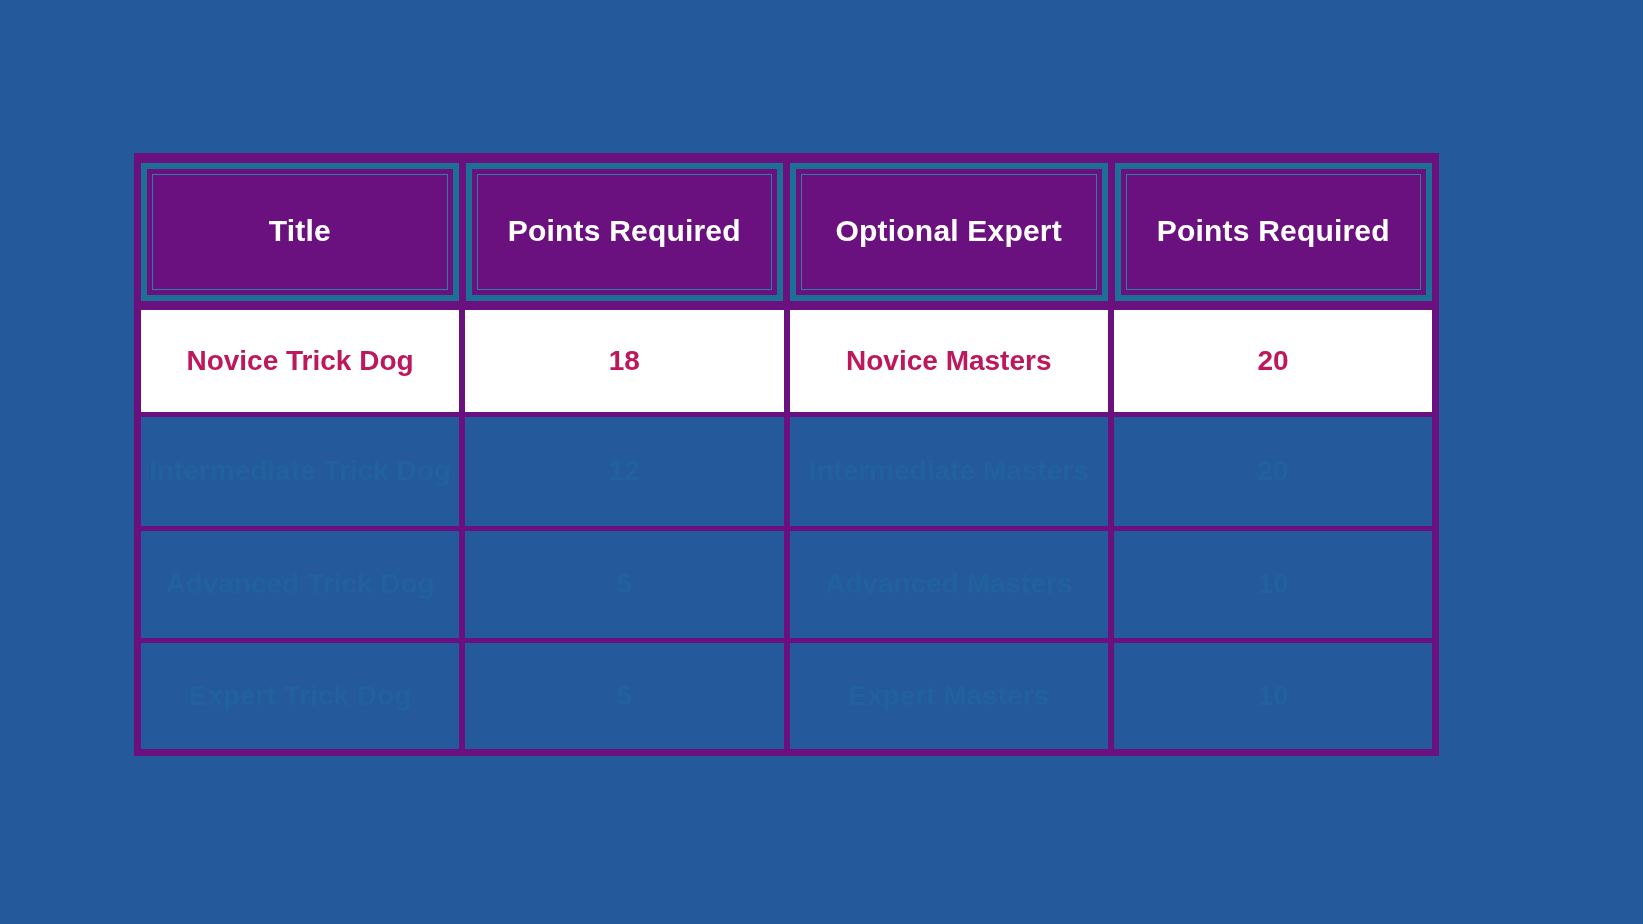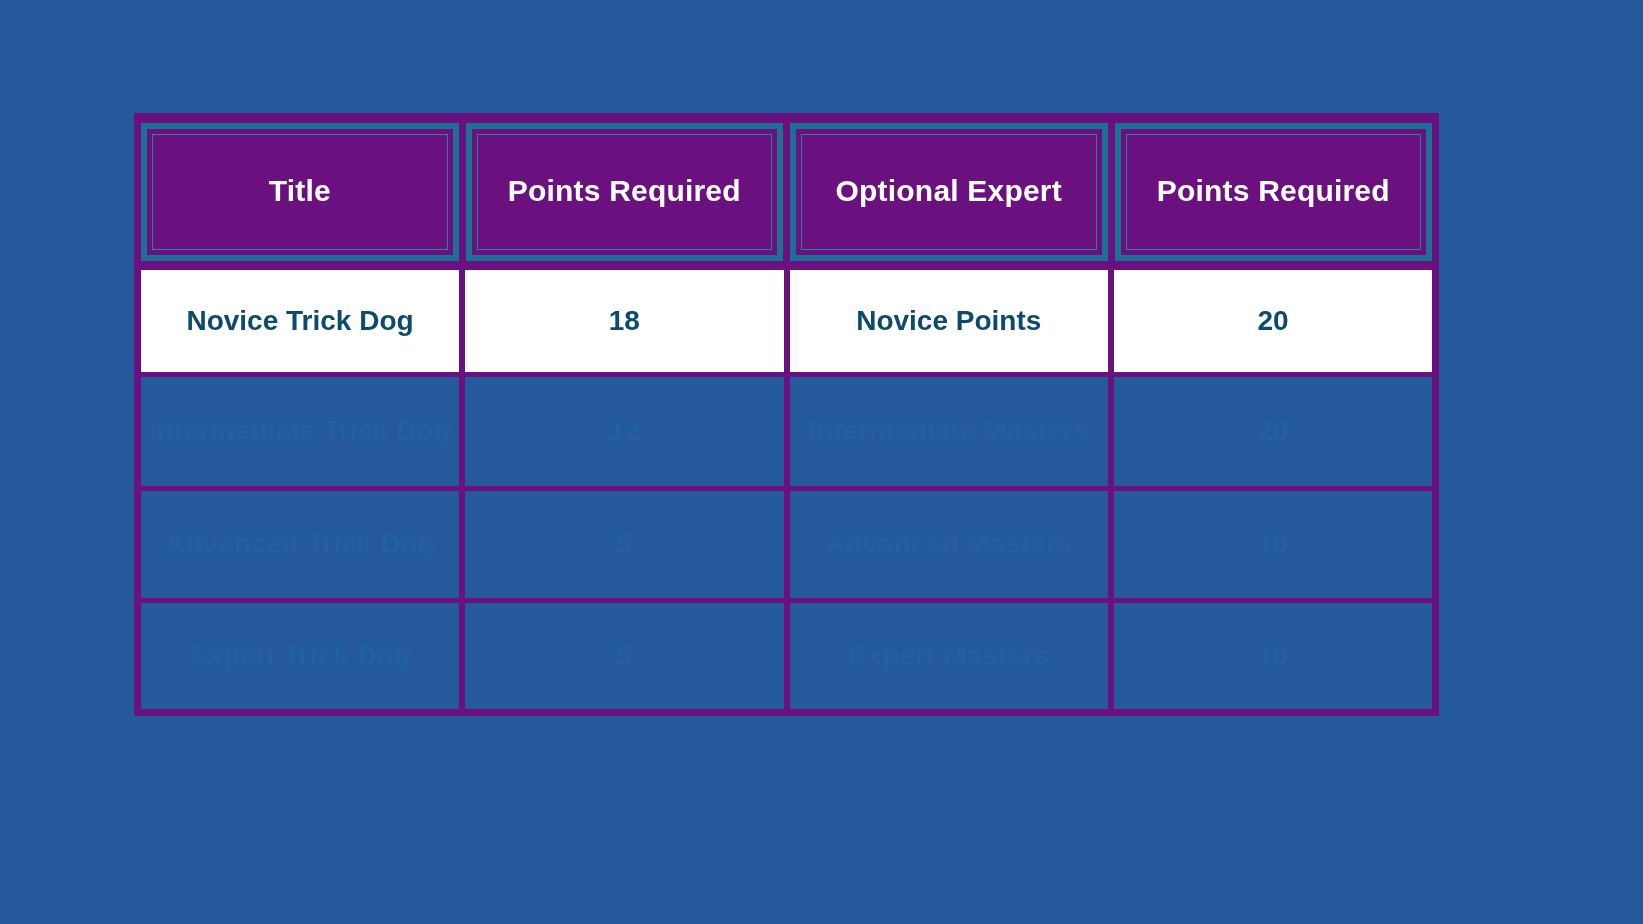--- a/index.html
+++ b/index.html
@@ -30,20 +30,21 @@
     top: 113px;
     width: 1305px;
     height: 610px;
   }
 
   table.titles-table {
     width: 100%;
     border-collapse: collapse;
     table-layout: fixed;
     background: transparent;
+    margin-top: 40px;
   }
 
   
   table.titles-table {
     border: 7px solid #6b117f;
   }
 
   
   thead tr {
     background: #6b117f;
@@ -98,21 +99,21 @@
 
   tbody tr.row-white {
     background: #ffffff;
   }
   tbody tr.row-white td {
     height: 108px;
     border-top: 5px solid #6b117f;
     border-bottom: 5px solid #6b117f;
   }
   tbody tr.row-white .cell-text {
-    color: #0c4a6e;
+    color: #be185d;
     font-size: 28px;
     font-weight: bold;
   }
 
   tbody tr.row-faded {
     background: transparent;
   }
   tbody tr.row-faded td {
     height: 112px;
     border-top: 5px solid #6b117f;
@@ -186,21 +187,21 @@
       <tbody>
 
         <tr class="row-white">
           <td>
             <span class="cell-text">Novice Trick Dog</span>
           </td>
           <td>
             <span class="cell-text">18</span>
           </td>
           <td>
-            <span class="cell-text">Novice Points</span>
+            <span class="cell-text">Novice Masters</span>
           </td>
           <td>
             <span class="cell-text">20</span>
           </td>
         </tr>
 
         <tr class="row-faded row-tall">
           <td>
             <span class="cell-text">Intermediate Trick Dog</span>
           </td>

